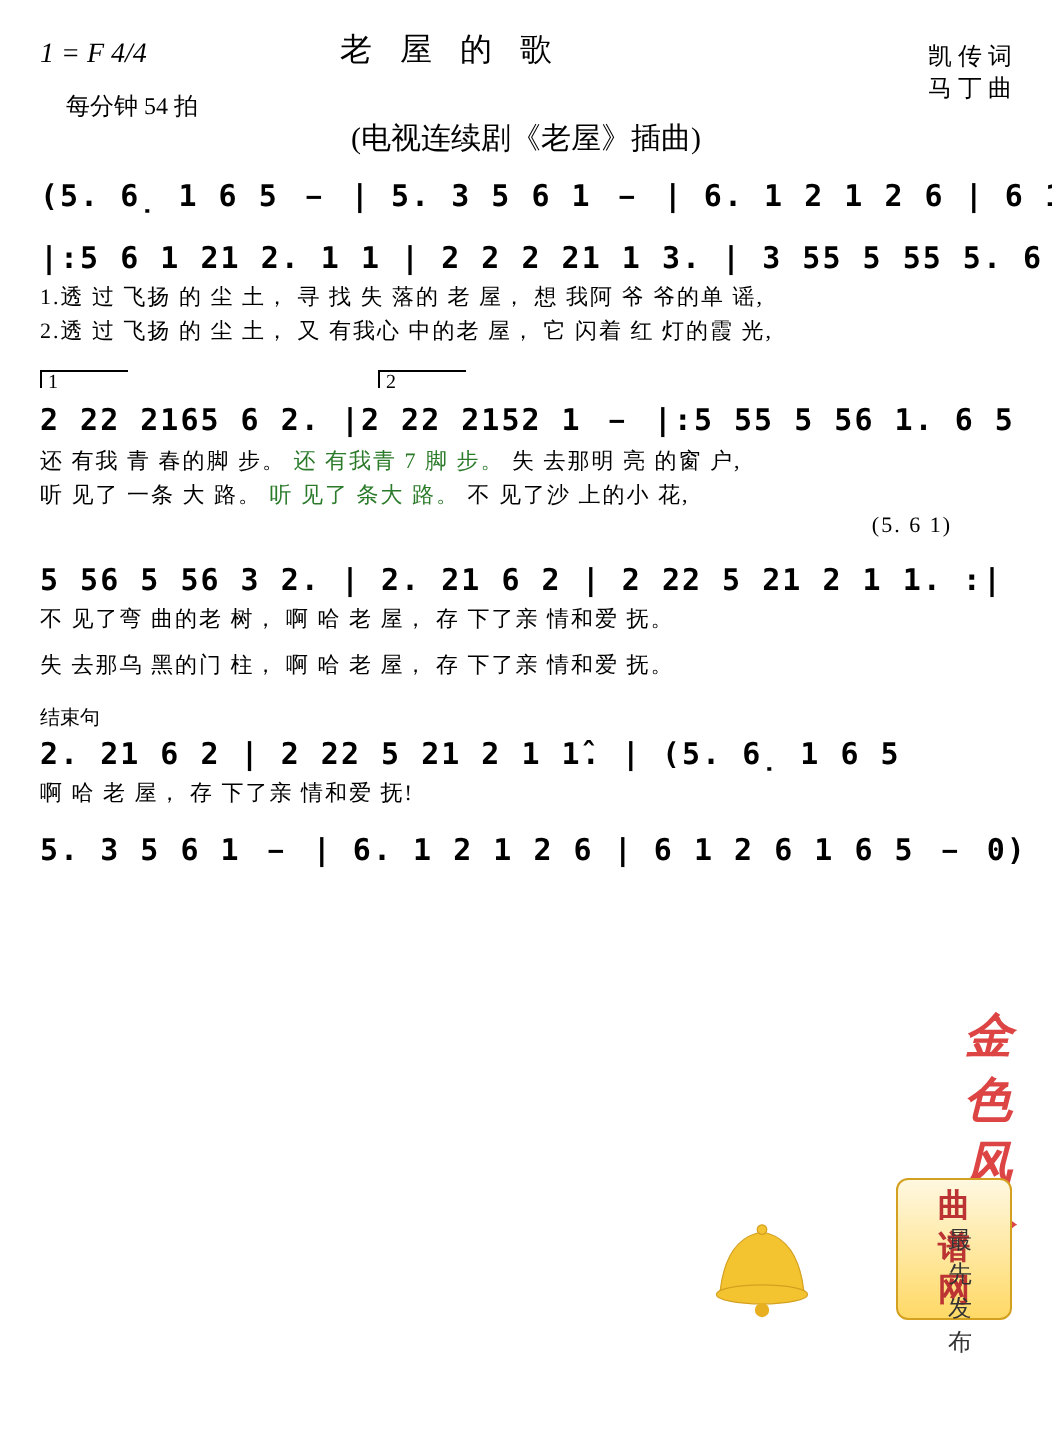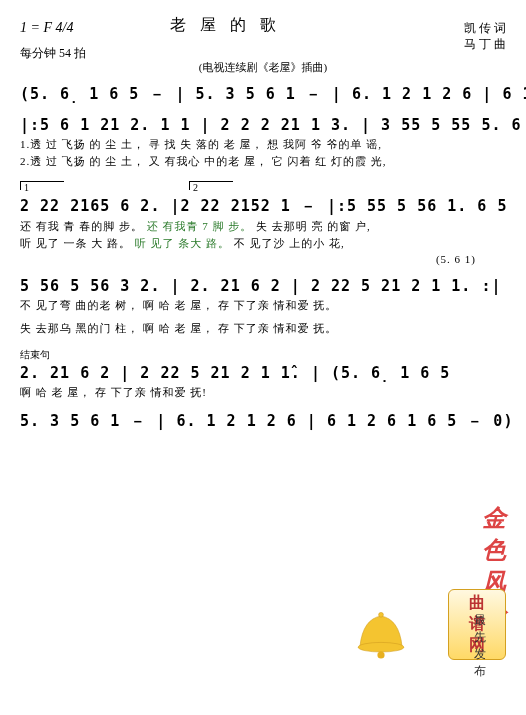--- a/index.html
+++ b/index.html
@@ -38,27 +38,27 @@
   .credits {
     position: absolute;
     right: 0;
     top: 5px;
     font-size: 12px;
     text-align: right;
     line-height: 16px;
   }
   .tempo {
     position: absolute;
-    left: 0;
+    left: 13px;
     top: 30px;
     font-size: 12px;
   }
   .subtitle {
     text-align: center;
-    font-size: 11px;
+    font-size: 15px;
     margin-top: -5px;
     margin-bottom: 10px;
   }
   .line {
     margin: 5px 0 3px 0;
     font-size: 15px;
     font-family: monospace, "SimSun";
     white-space: nowrap;
     letter-spacing: 1px;
     font-weight: bold;

